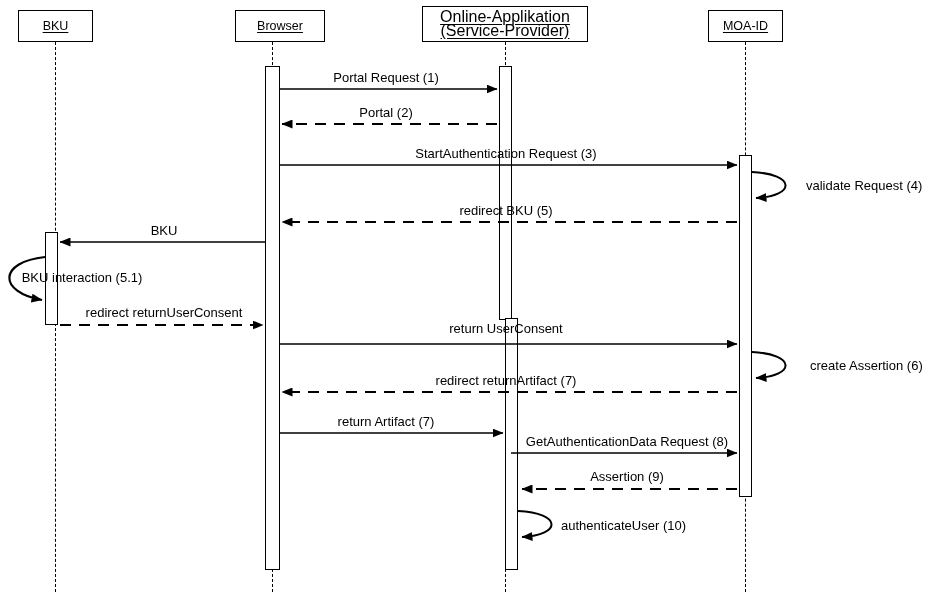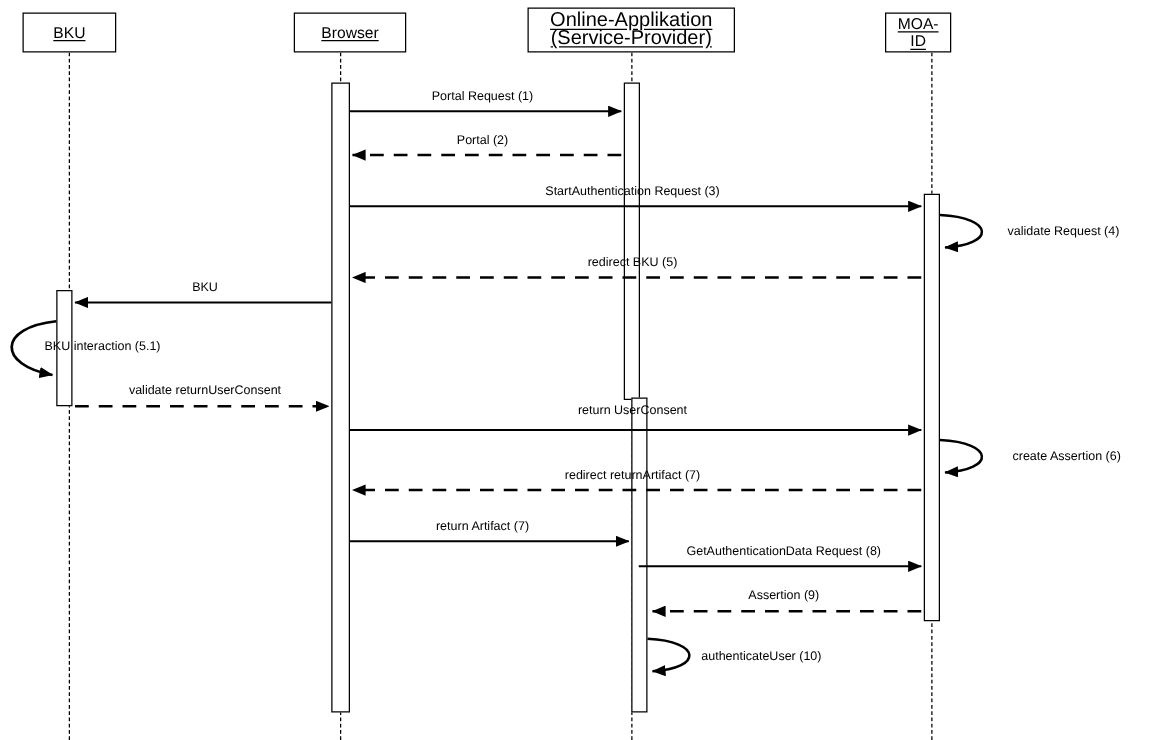--- a/index.html
+++ b/index.html
@@ -48,21 +48,21 @@
     z-index: 1;
   }
   .activation {
     position: absolute;
     background: #fff;
     border: 1.5px solid #000;
     z-index: 3;
   }
   .msg-label {
     position: absolute;
-    font-size: 10px;
+    font-size: 13px;
     line-height: 15px;
     white-space: nowrap;
     z-index: 6;
     background: transparent;
   }
   .msg-label.ctr { transform: translateX(-50%); }
   svg.overlay {
     position: absolute;
     left: 0; top: 0;
     width: 936px; height: 592px;
@@ -80,21 +80,21 @@
   </div>
 
   <div class="participant-box" style="left:235px; top:10px; width:90px; height:32px;">
     <span class="participant-label">Browser</span>
   </div>
 
   <div class="participant-box" style="left:422px; top:6px; width:166px; height:36px;">
     <span class="participant-label small">Online-Applikation (Service-Provider)</span>
   </div>
 
-  <div class="participant-box" style="left:708px; top:10px; width:53px; height:32px;">
+  <div class="participant-box" style="left:708px; top:10px; width:75px; height:32px;">
     <span class="participant-label">MOA-ID</span>
   </div>
 
   <div class="lifeline" style="left:55px; top:42px; height:550px;"></div>
   <div class="lifeline" style="left:272px; top:42px; height:550px;"></div>
   <div class="lifeline" style="left:505px; top:42px; height:550px;"></div>
   <div class="lifeline" style="left:745px; top:42px; height:550px;"></div>
 
   <div class="activation" style="left:265px; top:66px; width:15px; height:504px;"></div>
   <div class="activation" style="left:499px; top:66px; width:13px; height:254px;"></div>
@@ -150,21 +150,21 @@
   <div class="msg-label ctr" style="left:506px; top:146px;">StartAuthentication Request (3)</div>
 
   <div class="msg-label" style="left:806px; top:178px;">validate Request (4)</div>
 
   <div class="msg-label ctr" style="left:506px; top:203px;">redirect BKU (5)</div>
 
   <div class="msg-label ctr" style="left:164px; top:223px;">BKU</div>
 
   <div class="msg-label ctr" style="left:82px; top:270px;">BKU interaction (5.1)</div>
 
-  <div class="msg-label ctr" style="left:164px; top:305px;">validate returnUserConsent</div>
+  <div class="msg-label ctr" style="left:164px; top:305px;">redirect returnUserConsent</div>
 
   <div class="msg-label ctr" style="left:506px; top:321px;">return UserConsent</div>
 
   <div class="msg-label" style="left:810px; top:358px;">create Assertion (6)</div>
 
   <div class="msg-label ctr" style="left:506px; top:373px;">redirect returnArtifact (7)</div>
 
   <div class="msg-label ctr" style="left:386px; top:414px;text-align:right;">return Artifact (7)</div>
 
   <div class="msg-label ctr" style="left:627px; top:434px;">GetAuthenticationData Request (8)</div>

